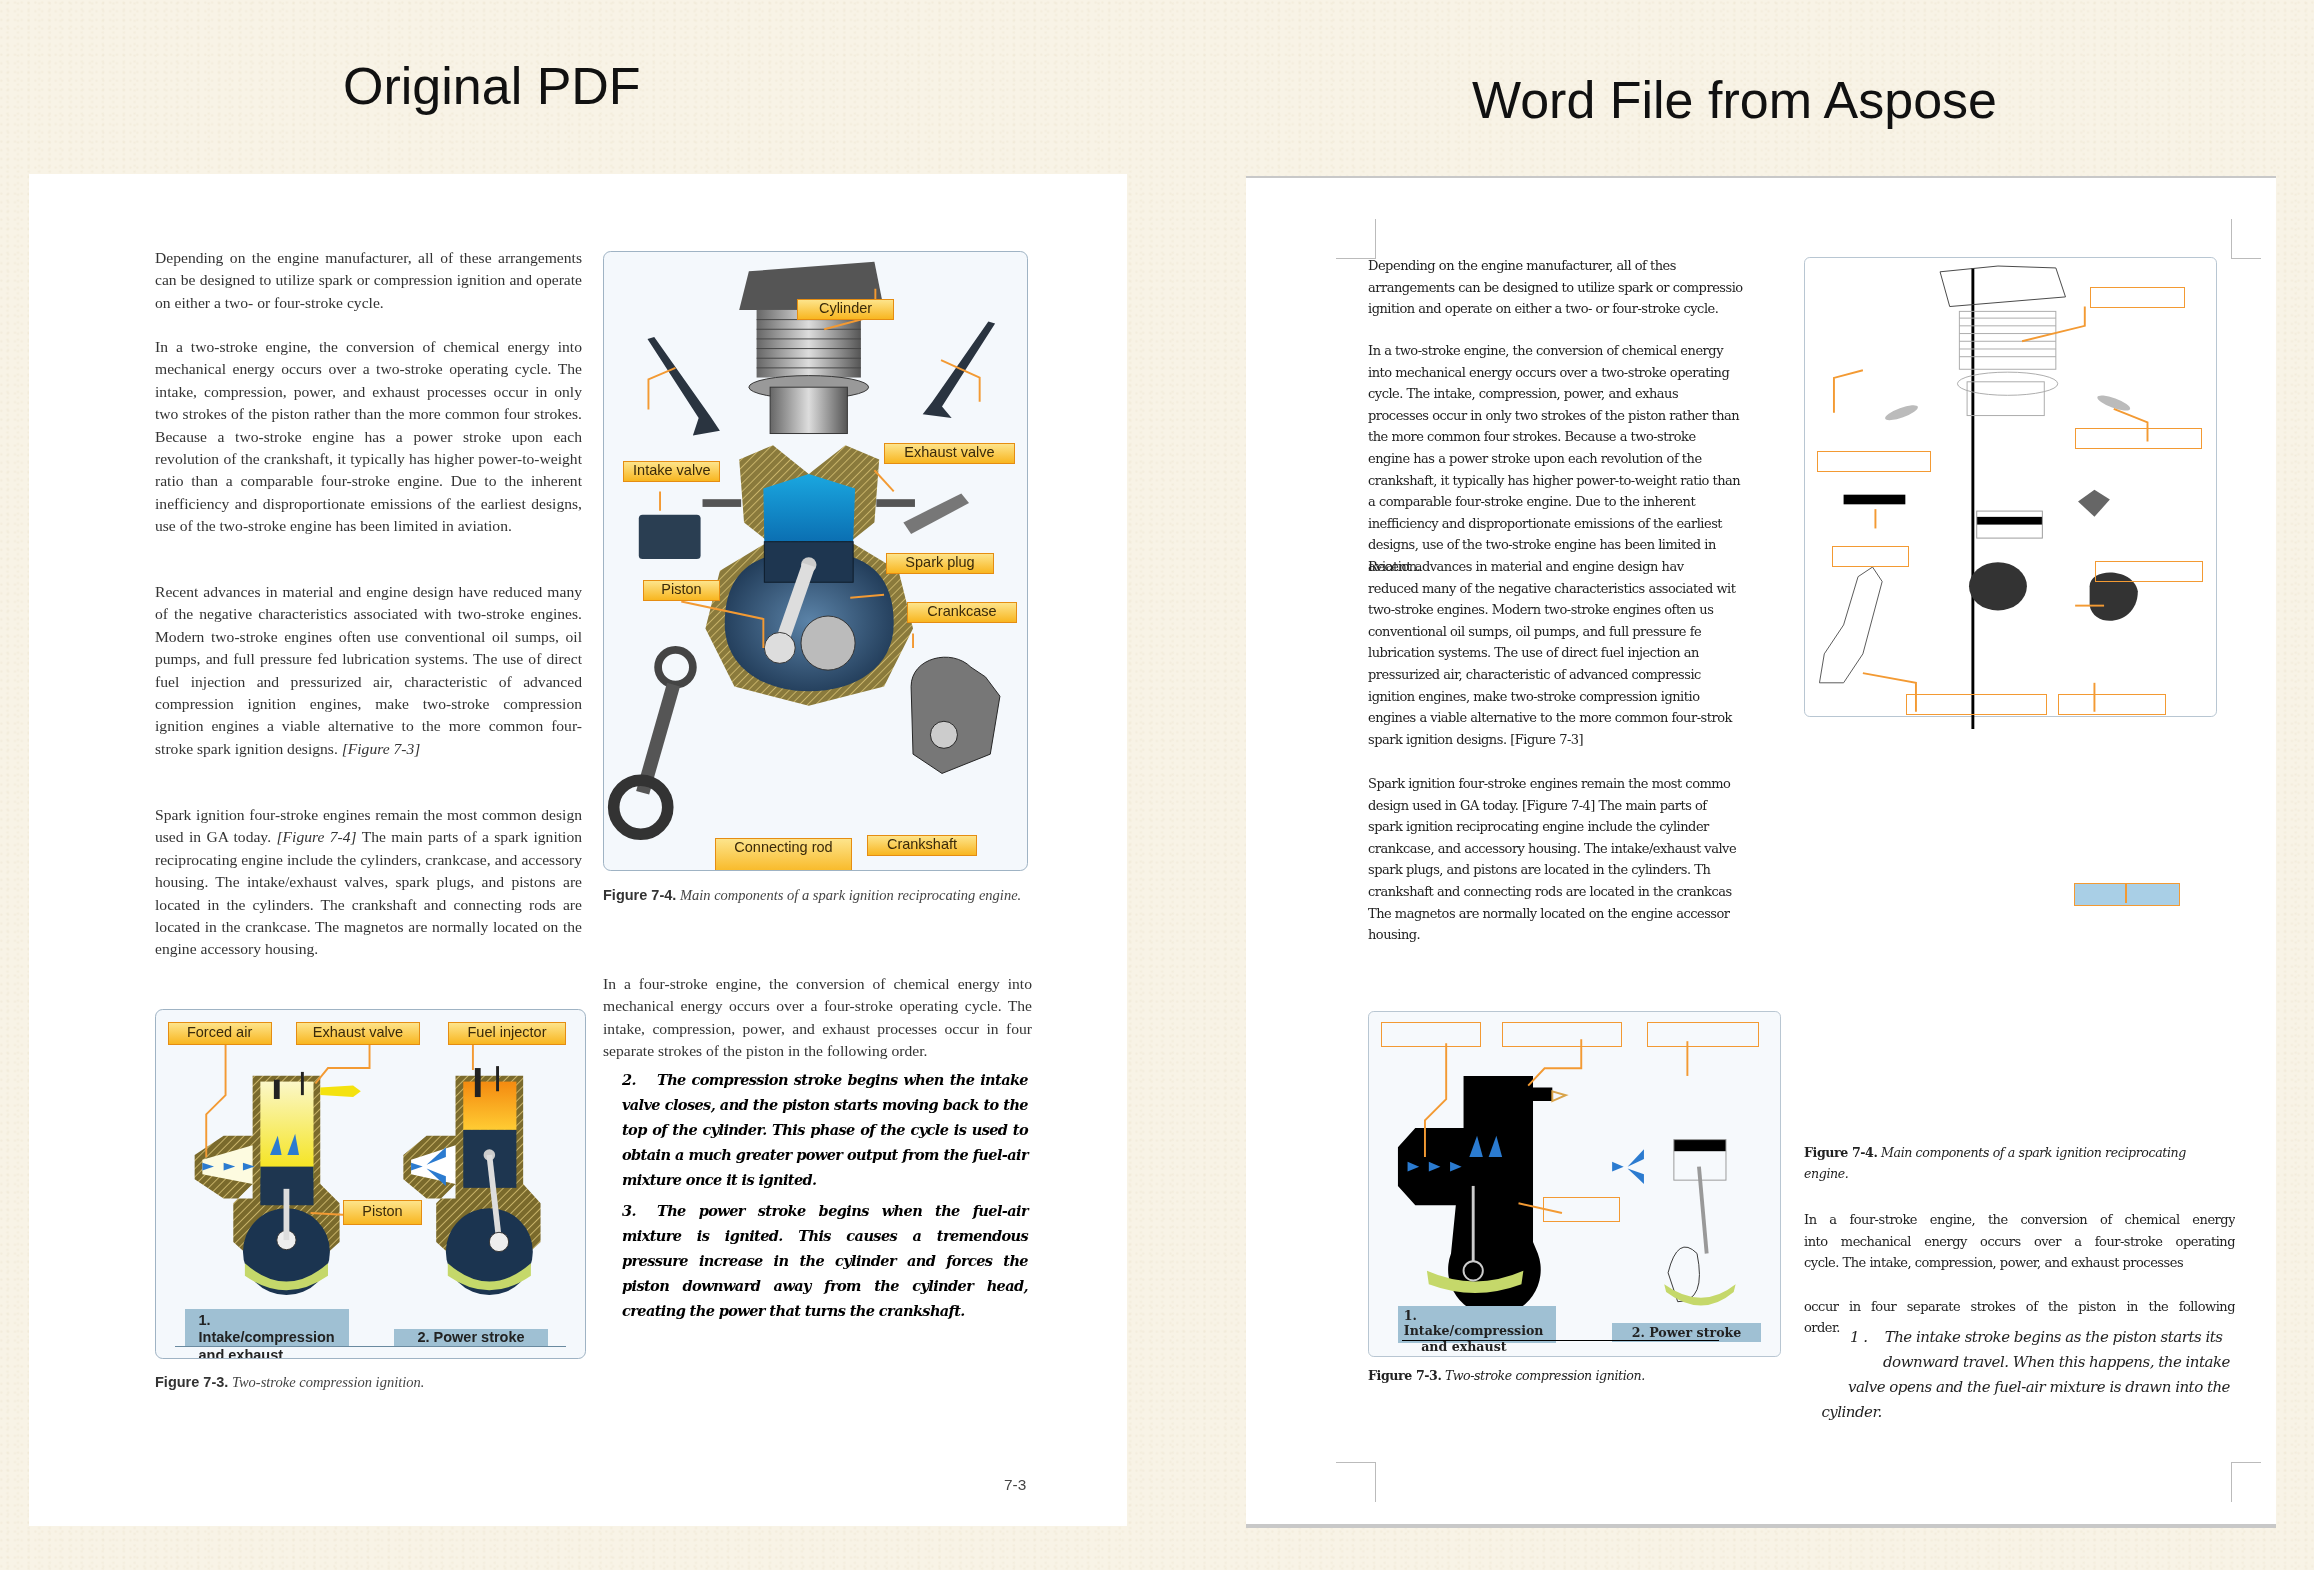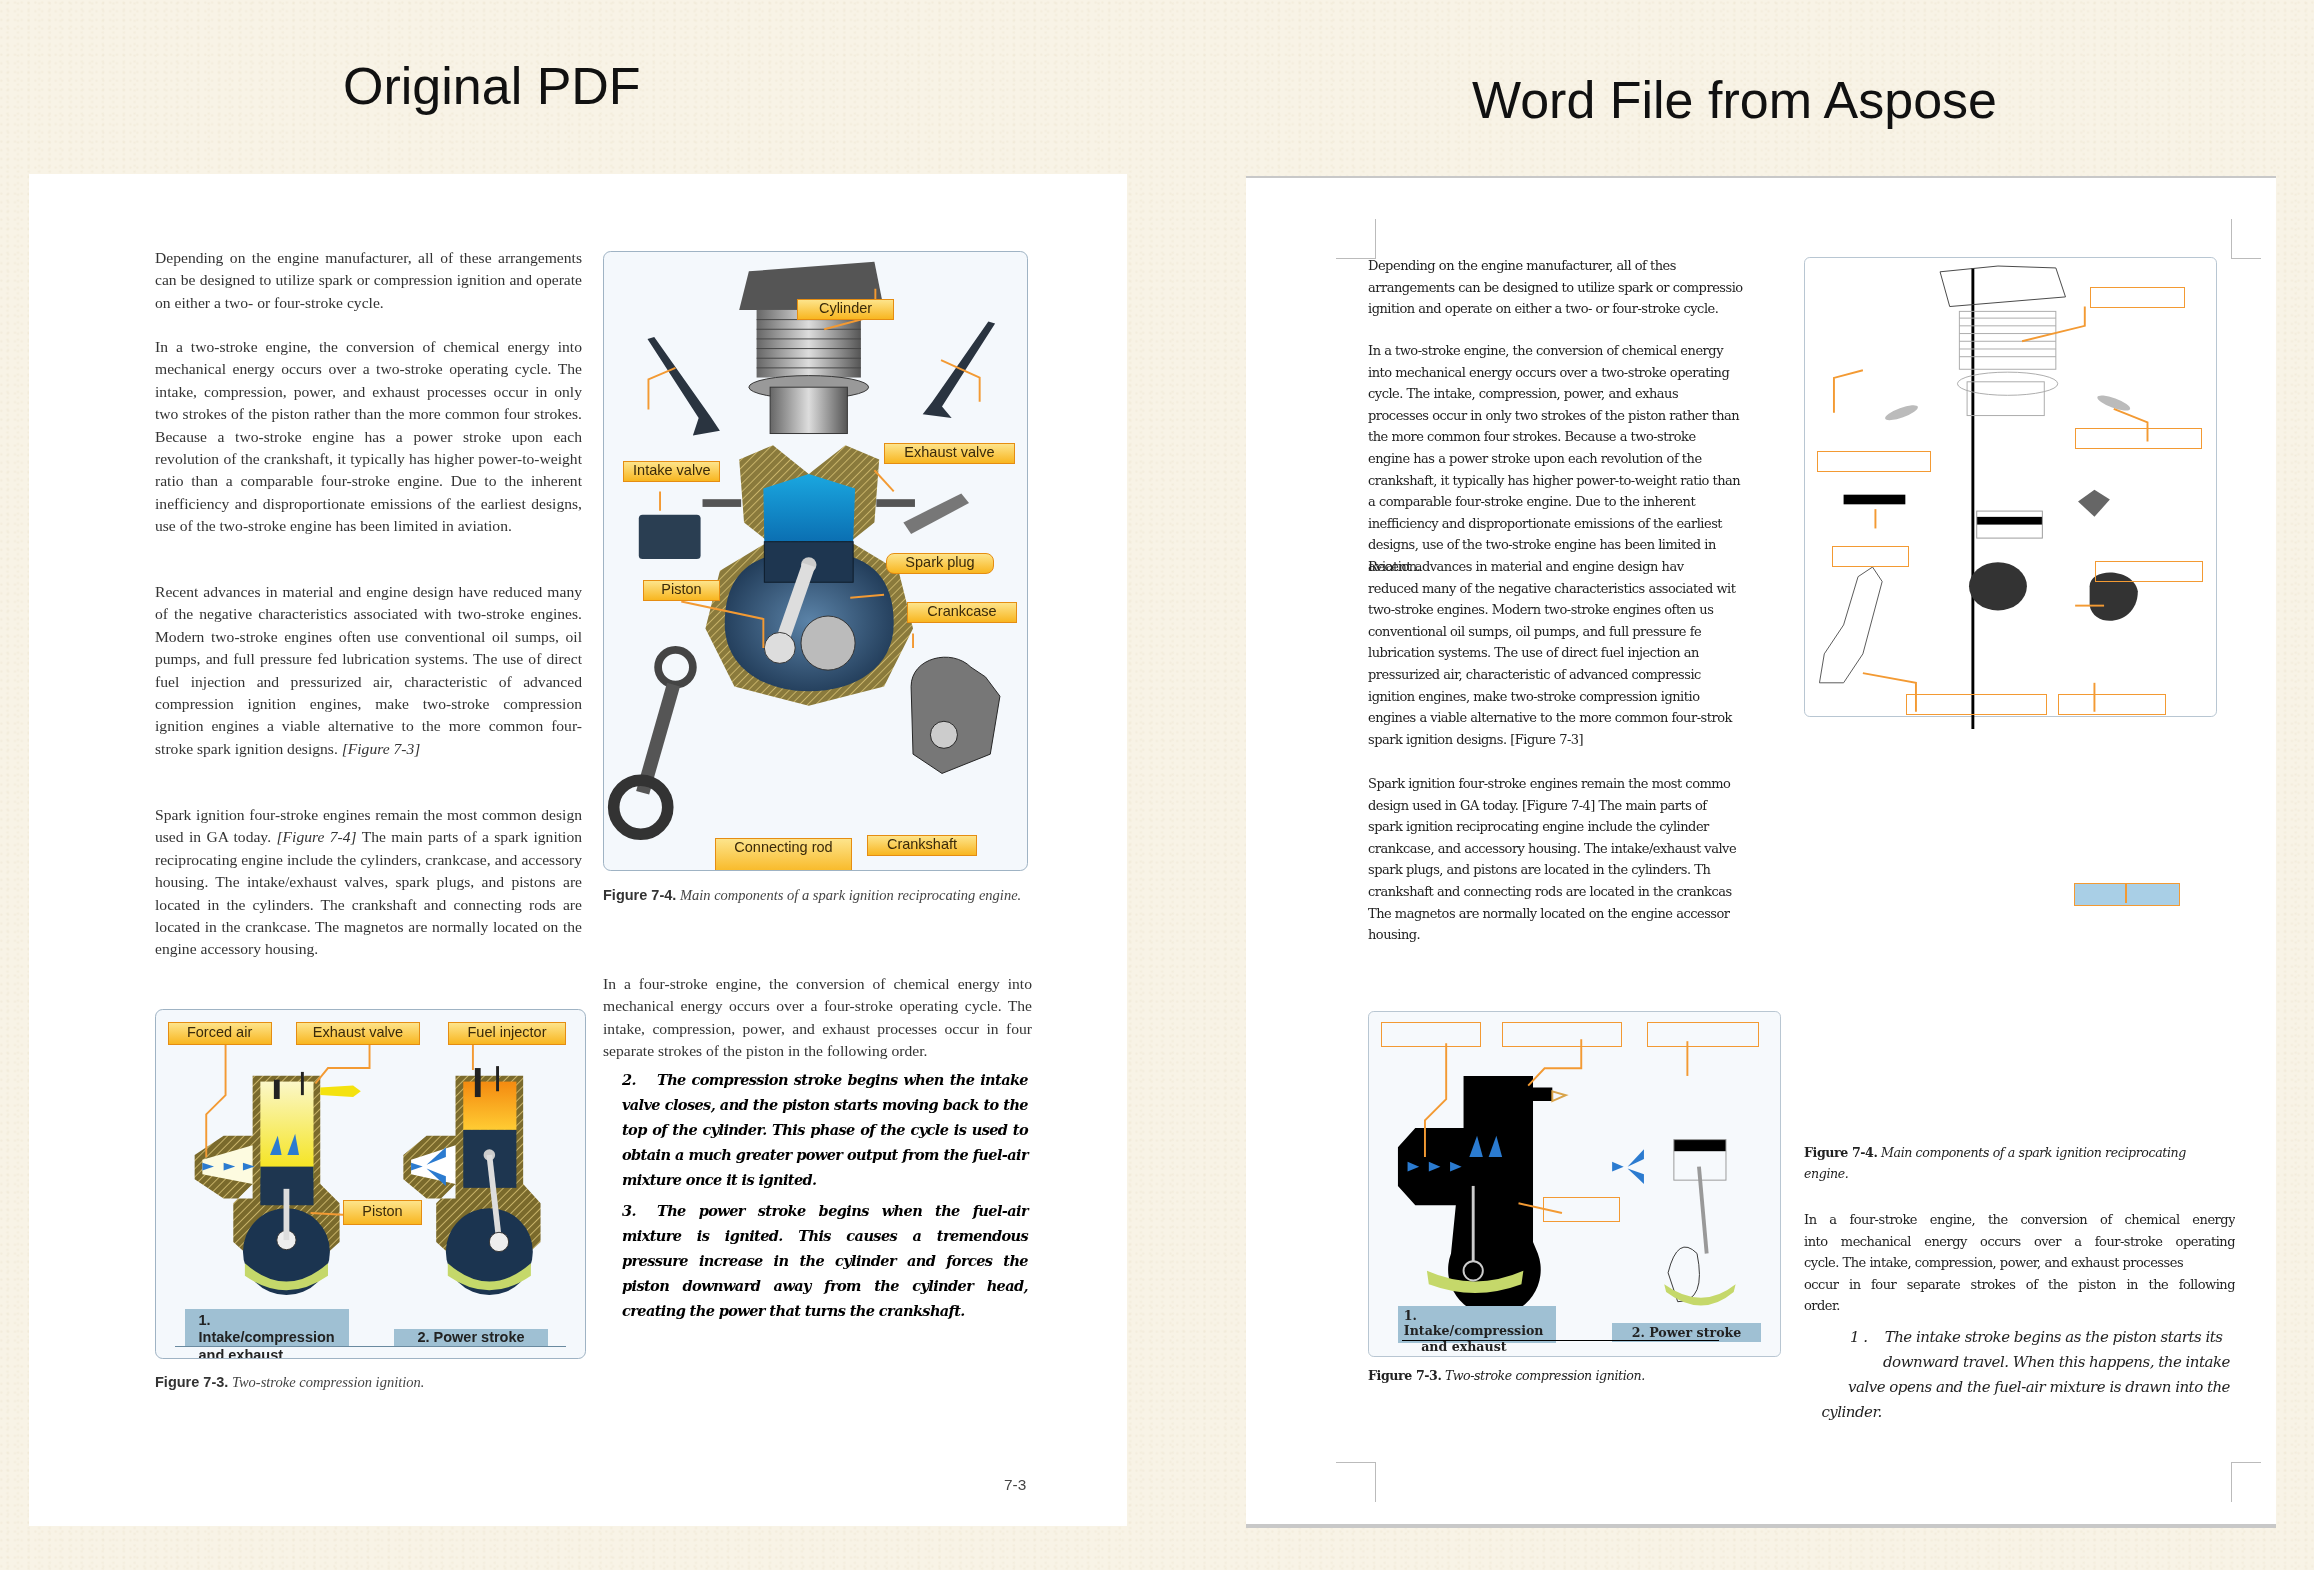--- a/index.html
+++ b/index.html
@@ -100,21 +100,21 @@
         <polyline points="300,248 280,226"></polyline>
         <polyline points="58,268 58,248"></polyline>
         <polyline points="290,355 255,358"></polyline>
         <polyline points="165,410 165,380 80,362"></polyline>
         <polyline points="320,410 320,395"></polyline>
       </g>
     </svg>
     <div class="label" style="left:193px;top:23px;width:97px;height:21px;line-height:17.4px;margin-top:24px;">Cylinder</div>
     <div class="label" style="left:19.3px;top:209px;width:97px;height:21px;line-height:17.4px;">Intake valve</div>
     <div class="label" style="left:280px;top:191px;width:131px;height:21px;line-height:17.4px;">Exhaust valve</div>
-    <div class="label" style="left:282px;top:301px;width:108px;height:21px;line-height:17.4px;border-radius:8px;">Spark plug</div>
+    <div class="label" style="left:282px;top:301px;width:108px;height:21px;line-height:17.4px;">Spark plug</div>
     <div class="label" style="left:39px;top:328px;width:77px;height:21px;line-height:17.4px;">Piston</div>
     <div class="label" style="left:303px;top:350px;width:110px;height:21px;line-height:17.4px;">Crankcase</div>
     <div class="label" style="left:111px;top:586px;width:137px;height:37px;line-height:17.4px;">Connecting rod</div>
     <div class="label" style="left:263px;top:583px;width:110px;height:21px;line-height:17.4px;">Crankshaft</div>
   </div>
   <div class="cap" style="left:574px;top:710px;width:427px;text-align:justify;"><b>Figure 7-4.</b> <i>Main components of a spark ignition reciprocating engine.</i></div>
 
   <p class="p" style="left:574px;top:799px;width:429px;">In a four-stroke engine, the conversion of chemical energy into mechanical energy occurs over a four-stroke operating cycle. The intake, compression, power, and exhaust processes occur in four separate strokes of the piston in the following order.</p>
 
   <div class="list" style="left:593px;top:893px;width:406px;">
@@ -327,21 +327,21 @@
     <div style="position:absolute;left:33px;top:328px;width:317px;height:1.4px;background:#000;"></div>
   </div>
   <div style="position:absolute;left:122px;top:1190px;font-family:'DejaVu Serif',serif;font-size:12.6px;color:#222;letter-spacing:-0.4px;"><b>Figure 7-3.</b> <i>Two-stroke compression ignition.</i></div>
 
   <div style="position:absolute;left:558px;top:964px;width:406px;font-family:'DejaVu Serif',serif;font-size:12.6px;line-height:21px;color:#222;letter-spacing:-0.4px;"><b>Figure 7-4.</b> <i>Main components of a spark ignition reciprocating engine.</i></div>
 
   <div style="position:absolute;left:558px;top:1031px;width:431px;">
     <div class="wp" style="position:relative;text-align:justify;text-align-last:justify;">In a four-stroke engine, the conversion of chemical energy</div>
     <div class="wp" style="position:relative;text-align:justify;text-align-last:justify;">into mechanical energy occurs over a four-stroke operating</div>
     <div class="wp" style="position:relative;">cycle. The intake, compression, power, and exhaust processes</div>
-    <div class="wp" style="position:relative;text-align:justify;text-align-last:justify;">occur in four separate strokes of the piston in the following</div>
+    <div class="wp" style="position:relative;text-align:justify;text-align-last:justify;margin-top:22px;">occur in four separate strokes of the piston in the following</div>
     <div class="wp" style="position:relative;">order.</div>
   </div>
 
   <div style="position:absolute;left:558px;top:1147px;width:431px;font-family:'DejaVu Serif',serif;font-style:italic;font-size:15px;line-height:25px;color:#222;letter-spacing:-0.5px;">
     <div style="padding-left:46px;white-space:pre;">1 .    The intake stroke begins as the piston starts its</div>
     <div style="padding-left:79px;">downward travel. When this happens, the intake</div>
     <div style="padding-left:44px;">valve opens and the fuel-air mixture is drawn into the</div>
     <div style="padding-left:17.4px;">cylinder.</div>
   </div>
 </div>

